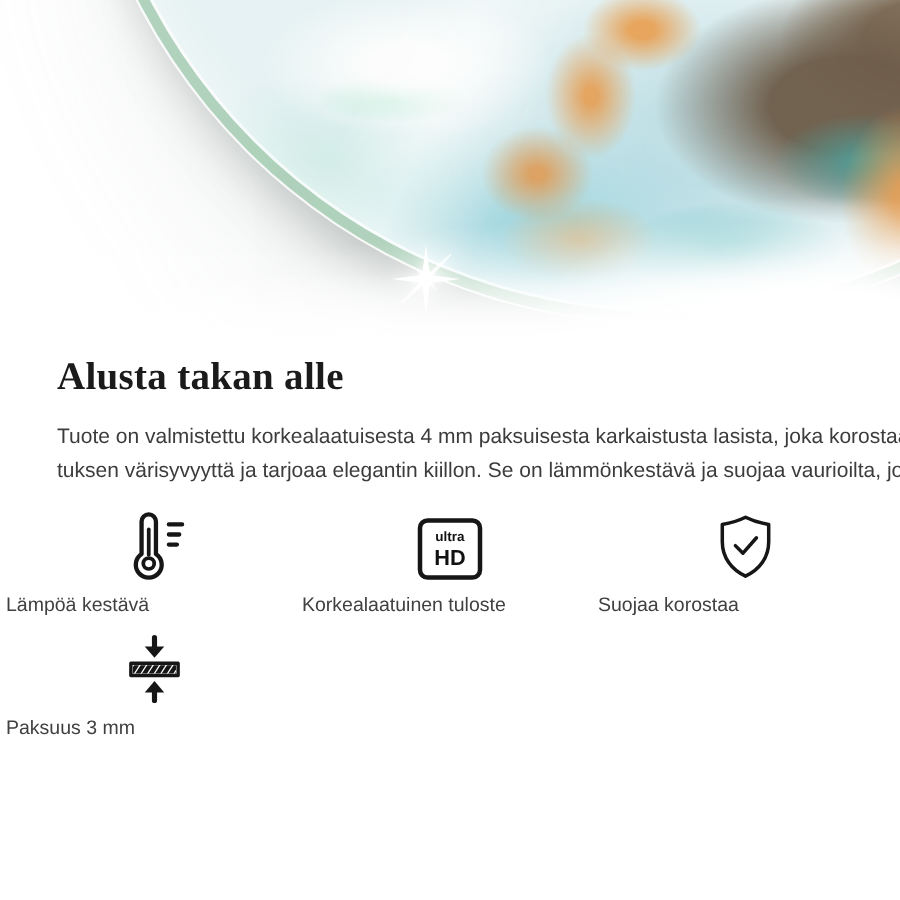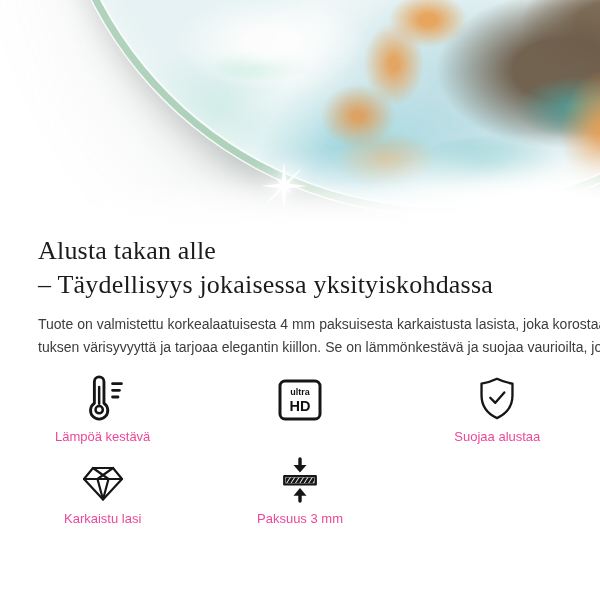--- a/index.html
+++ b/index.html
@@ -61,21 +61,21 @@
     width: 54px; height: 54px;
     filter: drop-shadow(0 0 4px rgba(255,255,255,.95)) drop-shadow(0 0 12px rgba(255,255,255,.8));
     pointer-events: none;
   }
 
   
   .content { padding: 2px 26px 0 38px; }
   .title {
     margin: 0;
     font-family: "Liberation Serif", "DejaVu Serif", serif;
-    font-weight: 400;
+    font-weight: 700;
     font-size: 26px;
     line-height: 34px;
     color: #1b1b1b;
     letter-spacing: .2px;
   }
   .title span { display: block; white-space: nowrap; }
   .desc {
     margin: 11px 0 0 0;
     font-size: 14px;
     line-height: 23px;
@@ -83,30 +83,30 @@
   }
   .desc span { display: block; white-space: nowrap; }
 
   
   .features {
     margin: 16px -22px 0 -34px;
     display: grid;
     grid-template-columns: repeat(3, 1fr);
     row-gap: 13px;
   }
-  .feature { display: flex; flex-direction: column; align-items: center; }
+  .feature { display: flex; flex-direction: column; }
   .icon-slot {
     height: 46px;
     display: flex; align-items: flex-end; justify-content: center;
   }
   .feature-label {
     margin-top: 8px;
     font-size: 13px;
     line-height: 15px;
-    color: #ec4899;
+    color: #404040;
   }
   .ico { stroke: #161616; fill: none; stroke-linecap: round; stroke-linejoin: round; }
   .ico .fill { fill: #161616; stroke: none; }
   .ico text { fill: #111111; stroke: none; font-family: "Liberation Sans", sans-serif; }
 </style>
 </head>
 <body>
 
 <div>
 
@@ -118,21 +118,20 @@
       <path d="M27 4 L29.6 24.4 L50 27 L29.6 29.6 L27 50 L24.4 29.6 L4 27 L24.4 24.4 Z" fill="#ffffff"></path>
       <path d="M27 16 L28.4 25.6 L38 27 L28.4 28.4 L27 38 L25.6 28.4 L16 27 L25.6 25.6 Z" fill="rgba(255,255,255,.9)" transform="rotate(45 27 27)"></path>
       <circle cx="27" cy="27" r="3" fill="#ffffff"></circle>
     </svg>
   </section>
 
   <section class="content">
 
     <h2 class="title">
       <span>Alusta takan alle</span>
-      <span>– Täydellisyys jokaisessa yksityiskohdassa</span>
     </h2>
 
     <p class="desc">
       <span>Tuote on valmistettu korkealaatuisesta 4 mm paksuisesta karkaistusta lasista, joka korostaa paina-</span>
       <span>tuksen värisyvyyttä ja tarjoaa elegantin kiillon. Se on lämmönkestävä ja suojaa vaurioilta, joten se</span>
     </p>
 
     <div class="features">
 
       <div class="feature">
@@ -148,42 +147,33 @@
       </div>
 
       <div class="feature">
         <div class="icon-slot">
           <svg class="ico" width="44" height="42" viewBox="0 0 44 42" stroke-width="3">
             <rect x="2" y="2" width="40" height="38" rx="5"></rect>
             <text x="22" y="15.5" font-size="9" font-weight="600" text-anchor="middle">ultra</text>
             <text x="22" y="31.5" font-size="14.5" font-weight="700" text-anchor="middle">HD</text>
           </svg>
         </div>
+        <div class="feature-label">Korkealaatuinen tuloste</div>
       </div>
 
       <div class="feature">
         <div class="icon-slot">
           <svg class="ico" width="42" height="45" viewBox="0 0 44 48" stroke-width="2.5">
             <path d="M22 3 c5.2 2.6 11 4.2 16.5 5.1 v12.4 c0 11.3 -6.7 19.9 -16.5 24.4 C12.2 40.4 5.5 31.8 5.5 20.5 V8.1 C11 7.2 16.8 5.6 22 3 Z"></path>
             <path d="M14.8 23.2 l5.4 5.4 l9.6 -11"></path>
           </svg>
         </div>
-        <div class="feature-label">Suojaa alustaa</div>
-      </div>
-
-      <div class="feature">
-        <div class="icon-slot">
-          <svg class="ico" width="46" height="40" viewBox="0 0 46 40" stroke-width="2.2">
-            <path d="M13 5 H33 L42 16 L23 36.5 L4 16 Z"></path>
-            <path d="M4 16 H42"></path>
-            <path d="M13 5 L28.5 16 L23 36.5 L17.5 16 L33 5"></path>
-          </svg>
-        </div>
-        <div class="feature-label">Karkaistu lasi</div>
-      </div>
+        <div class="feature-label">Suojaa korostaa</div>
+      </div>
+
 
 
       <div class="feature">
         <div class="icon-slot">
           <svg class="ico" width="42" height="46" viewBox="0 0 44 48" stroke-width="2.4">
             <defs>
               <clipPath id="barclip">
                   <rect x="7" y="21.4" width="30" height="5.8"></rect>
                 </clipPath>
             </defs>

